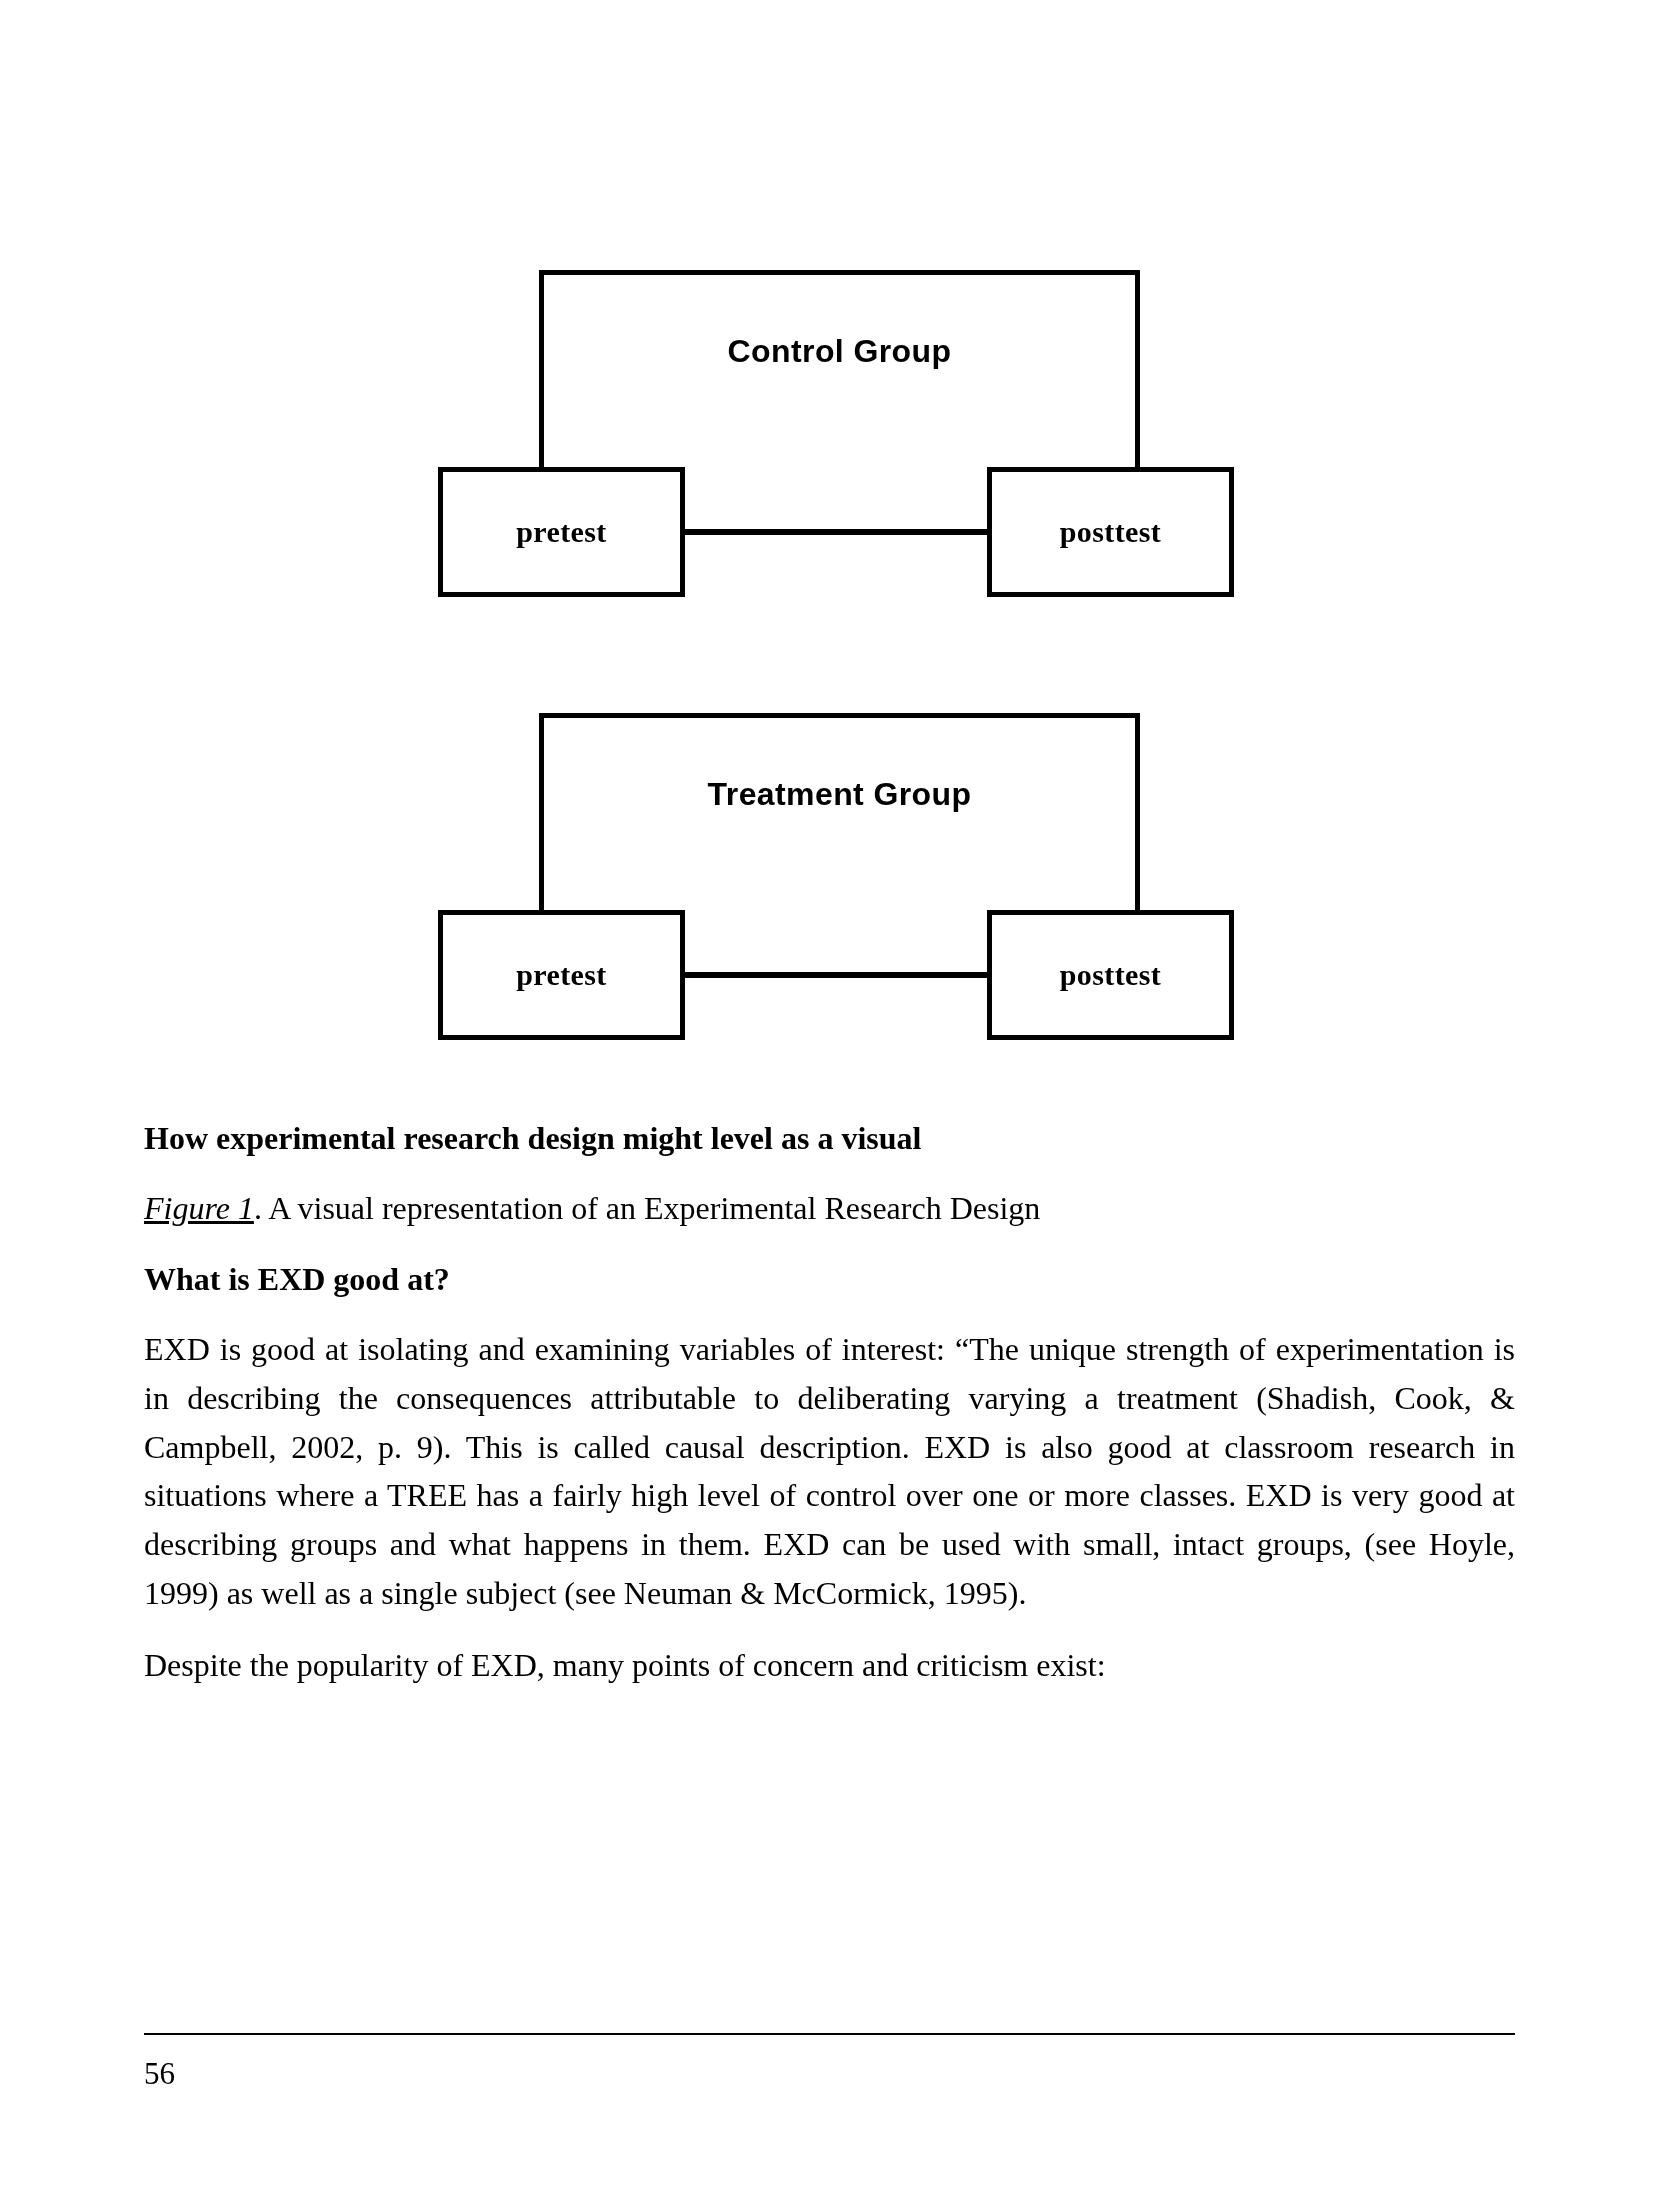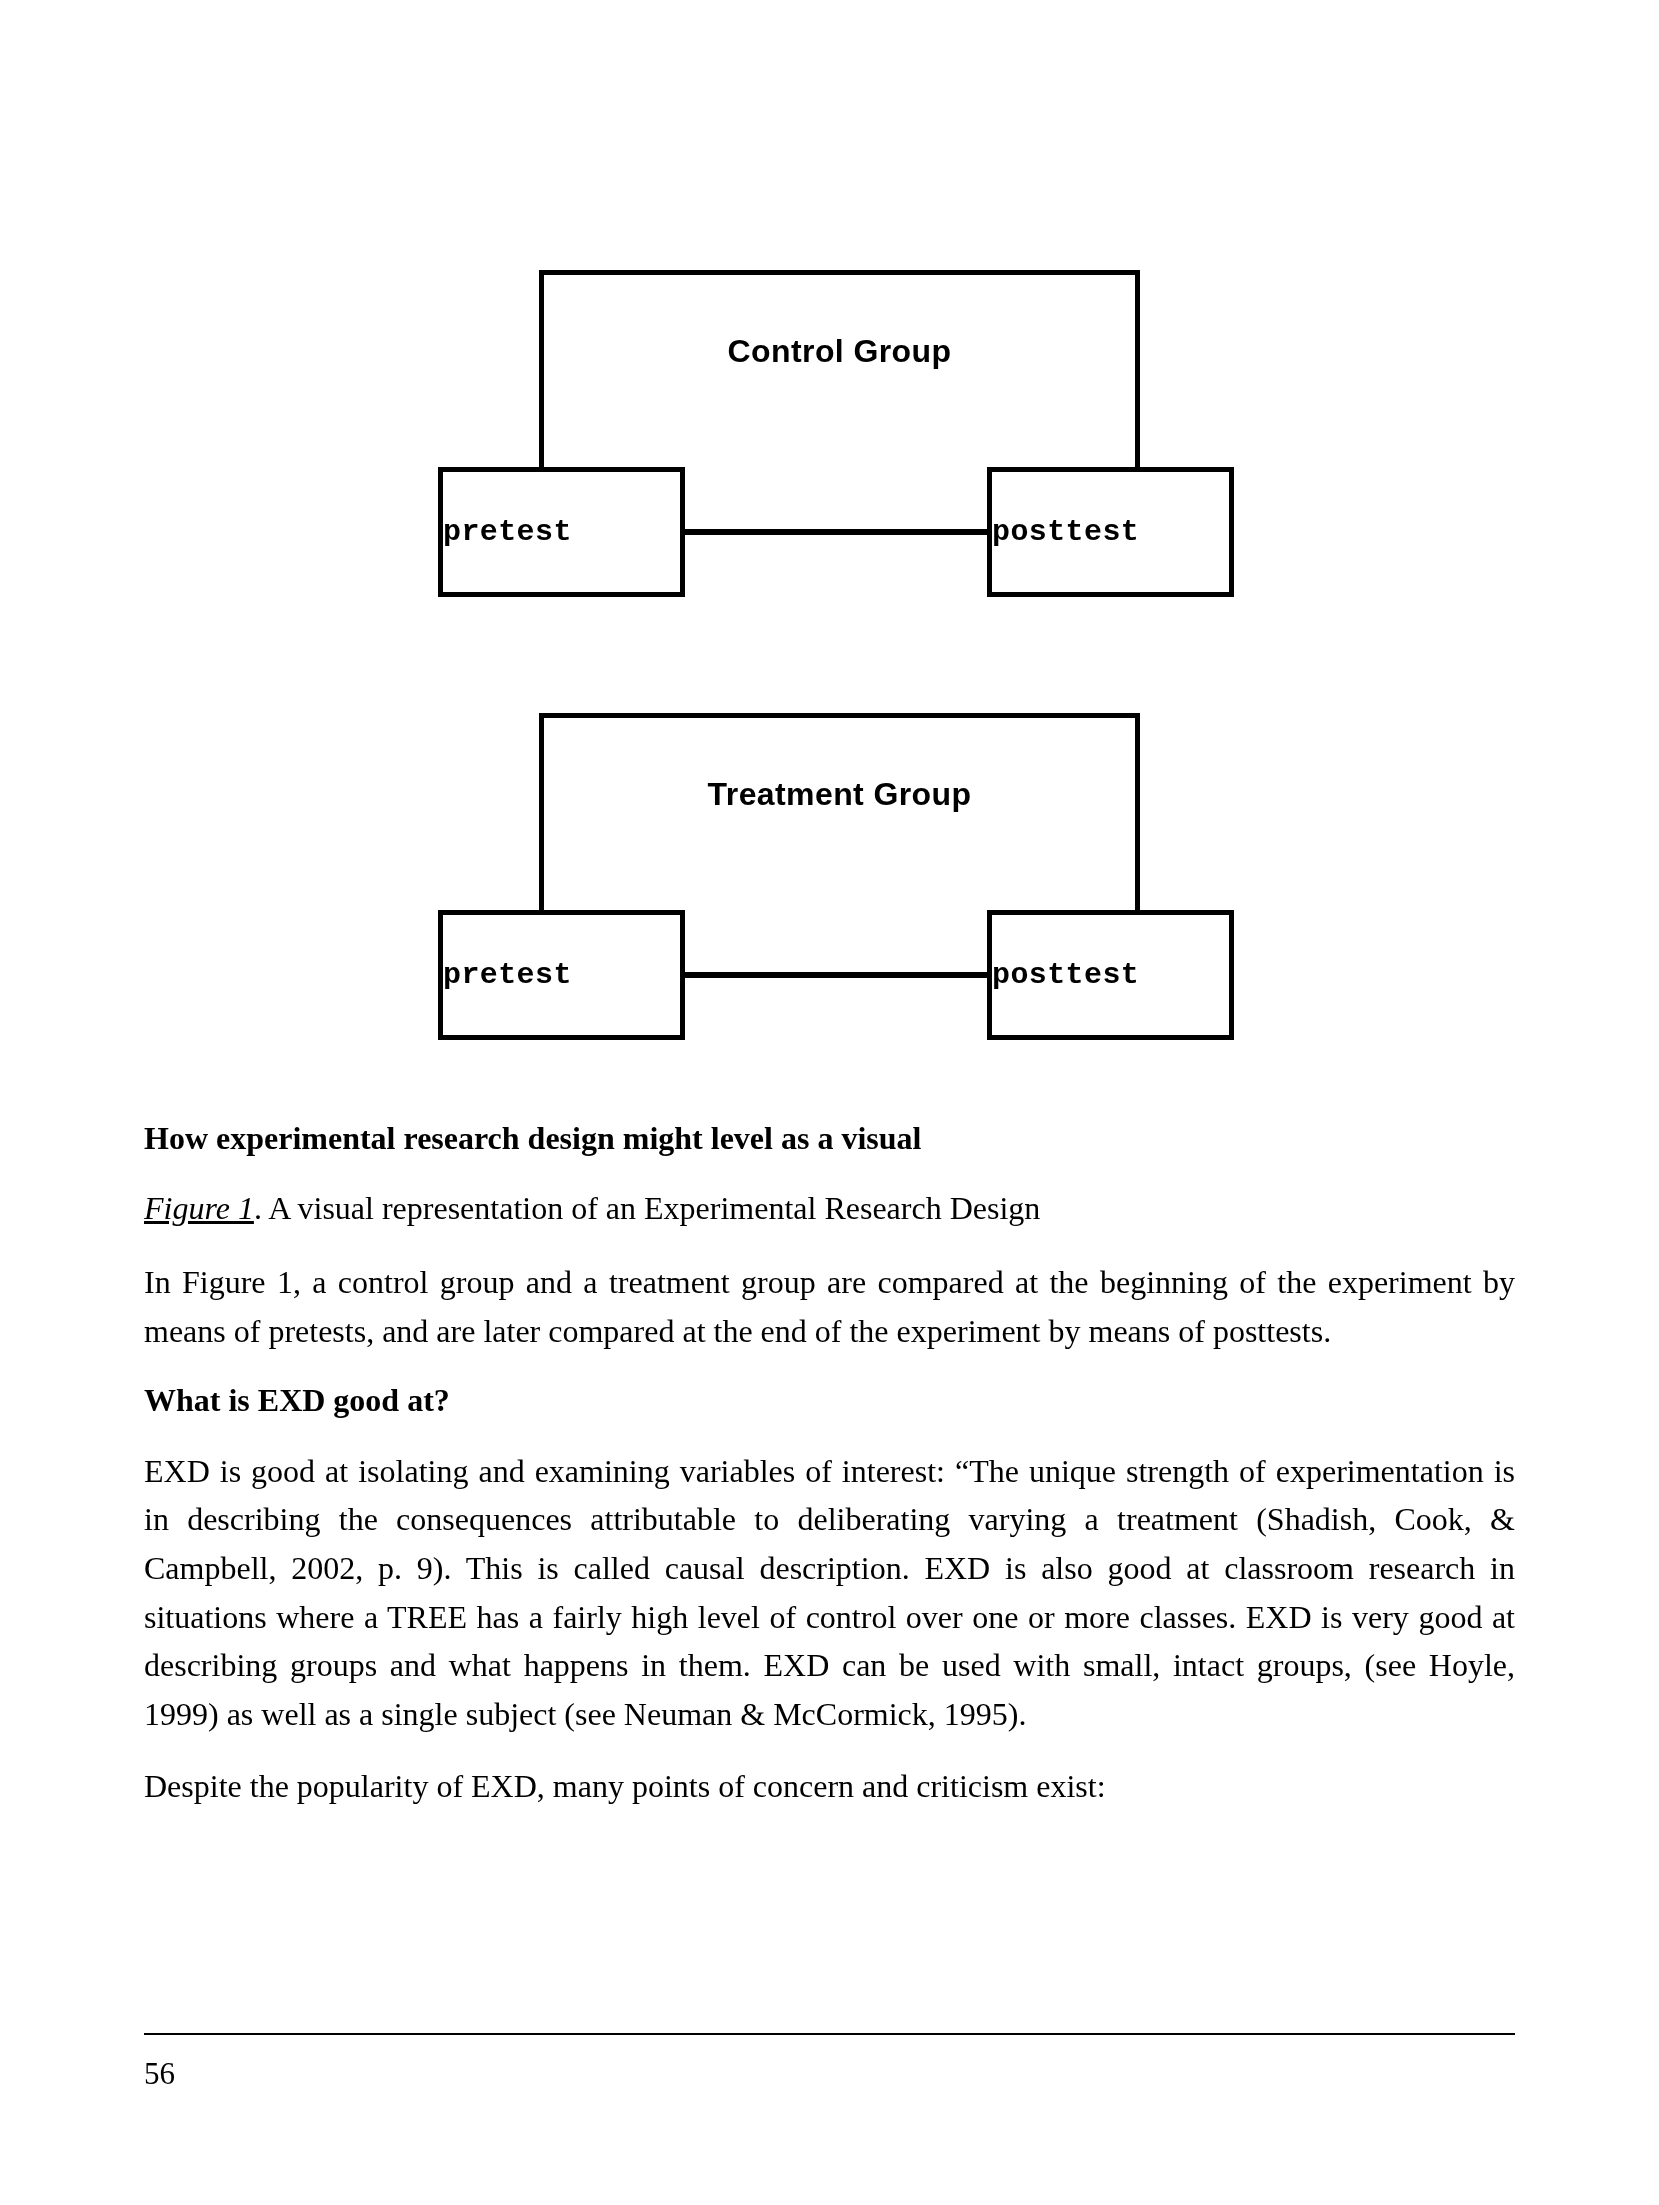--- a/index.html
+++ b/index.html
@@ -71,21 +71,22 @@
     background: #fff;
   }
   .test-box.left  { left: 438px; }
   .test-box.right { left: 987px; }
   .test-label {
     position: absolute;
     left: 0;
     right: 0;
     top: 50%;
     transform: translateY(-50%);
-    font-family: Liberation Mono, monospace;
+    text-align: center;
+    font-family: Liberation Serif, serif;
     font-weight: bold;
     font-size: 30px;
     letter-spacing: 0.4px;
     color: #000;
   }
 
   
   .connector {
     position: absolute;
     left: 681px;
@@ -198,21 +199,20 @@
   </div>
 
   <div class="body">
 
     <div class="heading">How experimental research design might level as a visual</div>
 
     <div class="fig-caption">
       <span class="ital">Figure 1</span><span>. A visual representation of an Experimental Research Design</span>
     </div>
 
-    <p class="para">In Figure 1, a control group and a treatment group are compared at the beginning of the experiment by means of pretests, and are later compared at the end of the experiment by means of posttests.</p>
 
     <div class="heading space-before">What is EXD good at?</div>
 
     <p class="para">EXD is good at isolating and examining variables of interest: “The unique strength of experimentation is in describing the consequences attributable to deliberating varying a treatment (Shadish, Cook, &amp; Campbell, 2002, p. 9). This is called causal description. EXD is also good at classroom research in situations where a TREE has a fairly high level of control over one or more classes.  EXD is very good at describing groups and what happens in them. EXD can be used with small, intact groups, (see Hoyle, 1999) as well as a single subject (see Neuman &amp; McCormick, 1995).</p>
 
 
     <p class="para nojustify">Despite the popularity of EXD, many points of concern and criticism exist:</p>
 
   </div>
 

